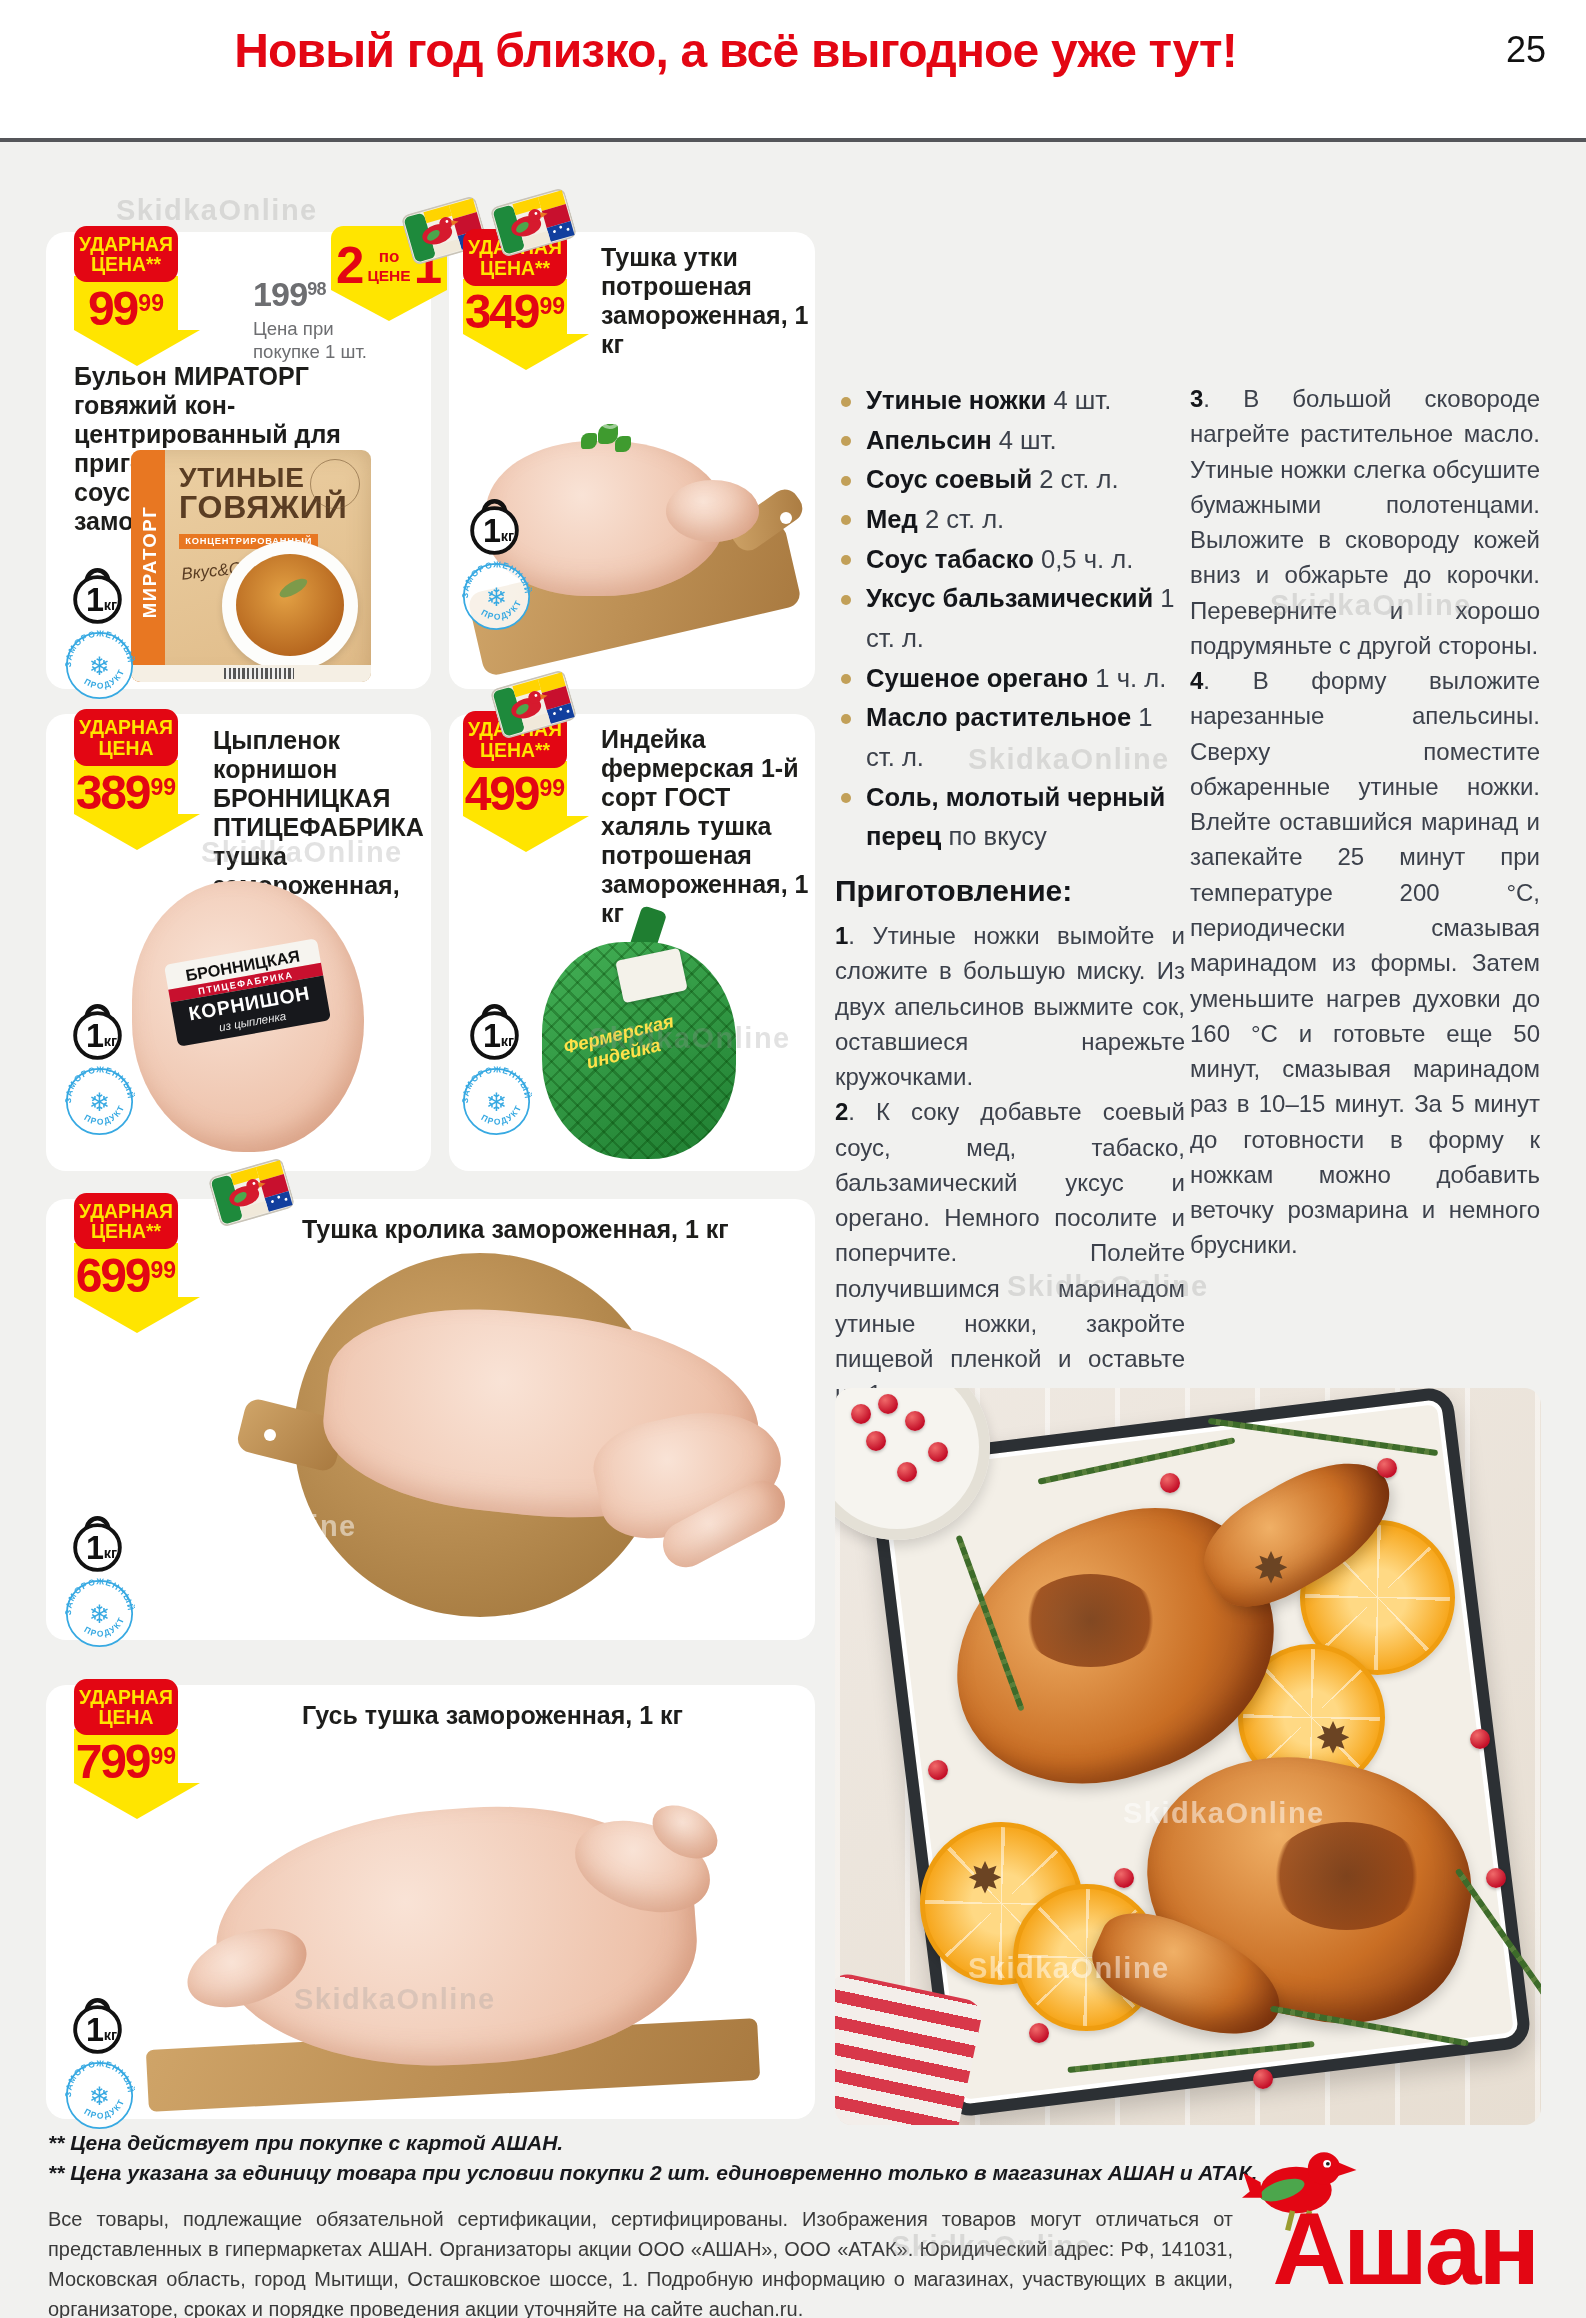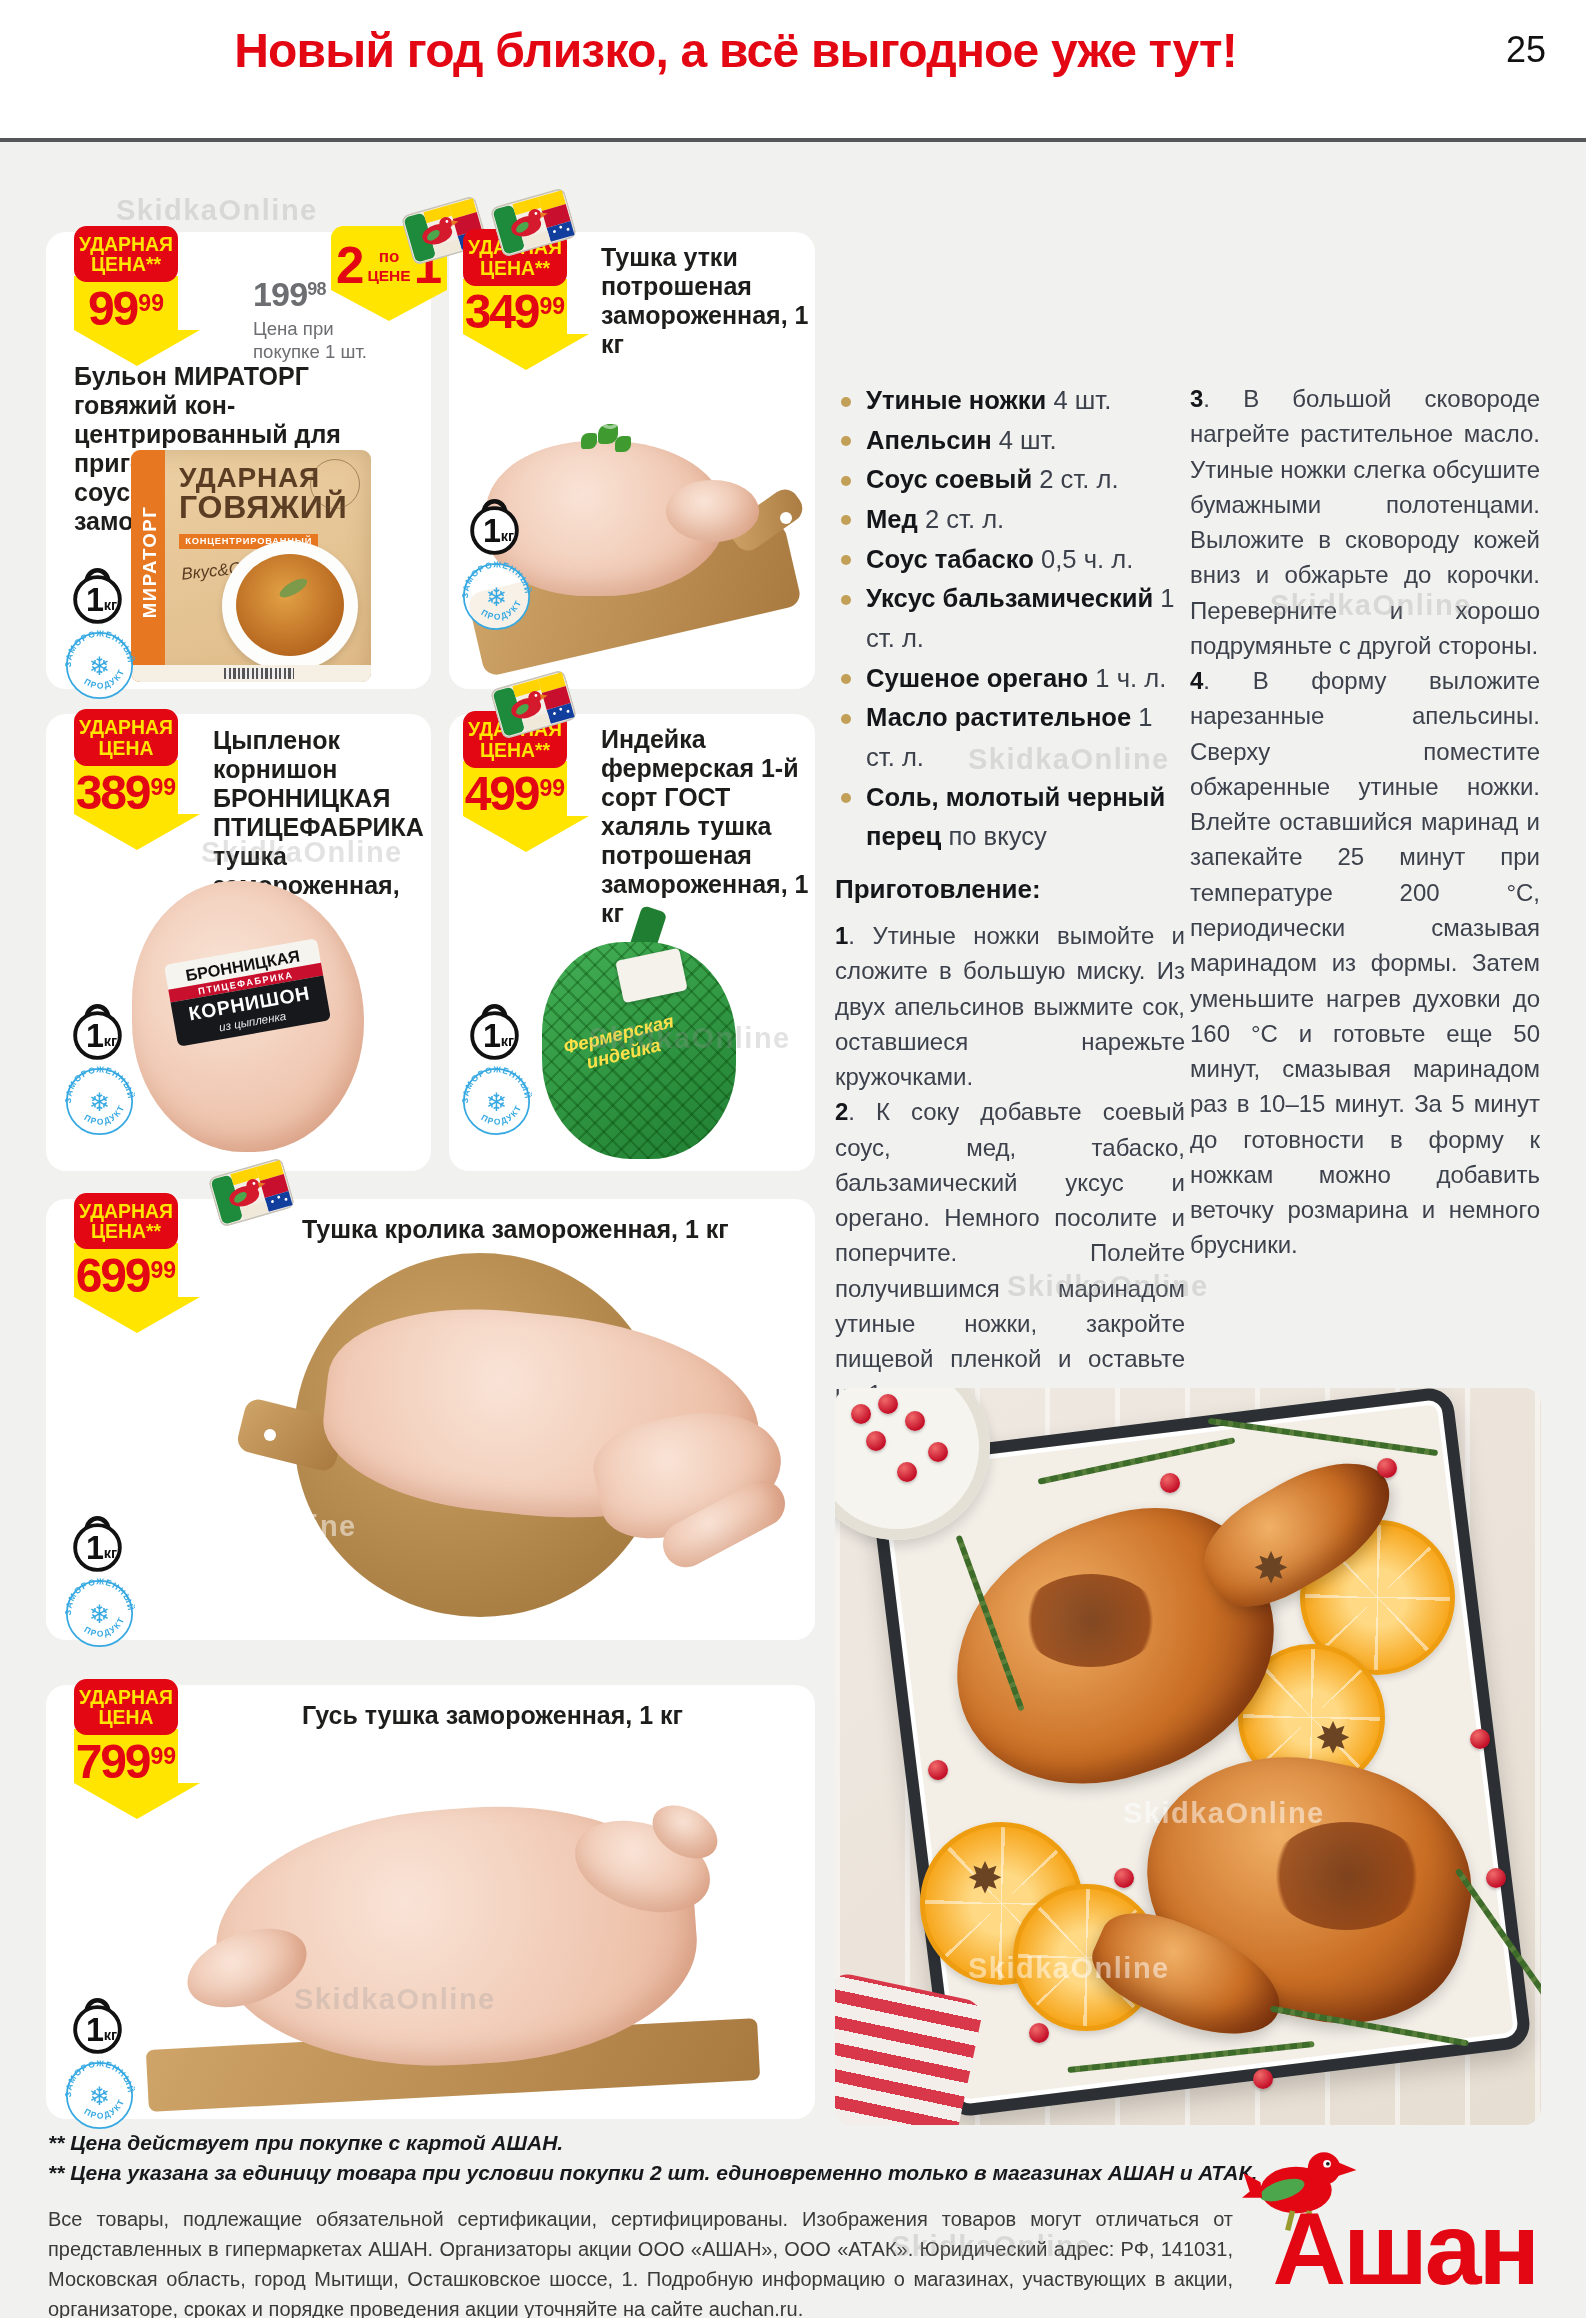--- a/index.html
+++ b/index.html
@@ -88,21 +88,21 @@
   .netbag-top { position:absolute; width:26px; height:45px; background:#1f7e31; transform:rotate(18deg); border-radius:6.2px; }
   .netbag-script { position:absolute; color:#ffe24a; font-style:italic; font-weight:700; font-size:18.6px; transform:rotate(-14deg); text-align:center; line-height:1.1; }
   .netbag-label { position:absolute; width:65px; height:43px; background:#f4f2ea; border-radius:4.6px; transform:rotate(-12deg); box-shadow:0 1.5px 4.6px rgba(0,0,0,.25); }
 
   
   .r-title { position:absolute; left:835px; top:229px; width:706px; font-size:45px; line-height:1.14; font-weight:800; color:#c2a058; letter-spacing:-0.4px; }
   .ing { position:absolute; left:835px; top:381px; width:350px; list-style:none; }
   .ing li { position:relative; padding-left:31px; font-size:25.6px; line-height:1.55; color:#3c414b; }
   .ing li::before { content:""; position:absolute; left:6.2px; top:15.5px; width:10px; height:10px; border-radius:50%; background:#c2a058; }
   .ing b { color:#14161a; font-weight:800; }
-  .prep-h { position:absolute; left:835px; top:874px; font-size:26px; font-weight:800; color:#14161a; }
+  .prep-h { position:absolute; left:835px; top:874px; font-size:30px; font-weight:800; color:#14161a; }
   .steps { position:absolute; width:350px; }
   .steps .step { font-size:24px; line-height:1.47; color:#3c414b; text-align:justify; }
   .steps .step b { color:#14161a; font-weight:800; }
   #steps-col1 { left:835px; top:918px; }
   #steps-col2 { left:1190px; top:381px; width:350px; }
 
   
   .photo { position:absolute; left:835px; top:1388px; width:706px; height:737px; border-radius:17px; overflow:hidden;
     background:
       repeating-linear-gradient(90deg, rgba(255,255,255,.5) 0 4.6px, transparent 4.6px 70px),
@@ -205,21 +205,21 @@
             <span class="pm2">цене</span>
           </span>
         <span class="promo-big">1</span>
       </div>
       <div class="promo-point"></div>
     </div>
     <div class="pname" style="left:28px; top:130px; width:341px;">Бульон МИРАТОРГ говяжий кон­центрированный для приготов­ления супов, соусов и гарниров замороженный, 500 г</div>
     <div class="ph bag" style="left:85px; top:218px;">
       <div class="bag-strip"></div>
       <div class="bag-brand">МИРАТОРГ</div>
-      <div class="bag-t1">УДАРНАЯ</div>
+      <div class="bag-t1">УТИНЫЕ</div>
       <div class="bag-t2">ГОВЯЖИЙ</div>
       <div class="bag-chip">КОНЦЕНТРИРОВАННЫЙ</div>
       <div class="bag-script">Вкус&amp;Свежесть</div>
       <div class="bag-stamp"></div>
       <div class="bag-bowl"></div>
       <div class="bag-soup"></div>
       <div class="bag-leaf"></div>
       <div class="bag-bottom"></div>
       <div class="bag-code"></div>
     </div>

